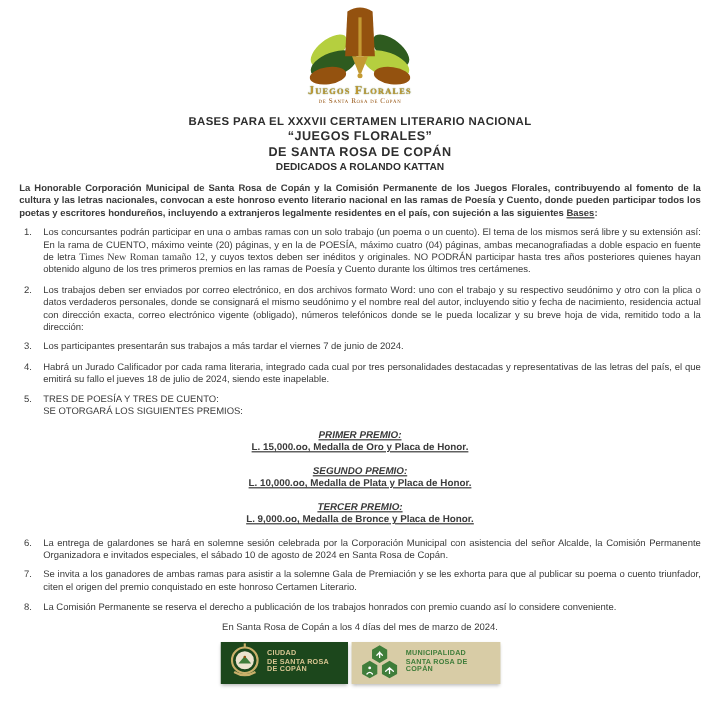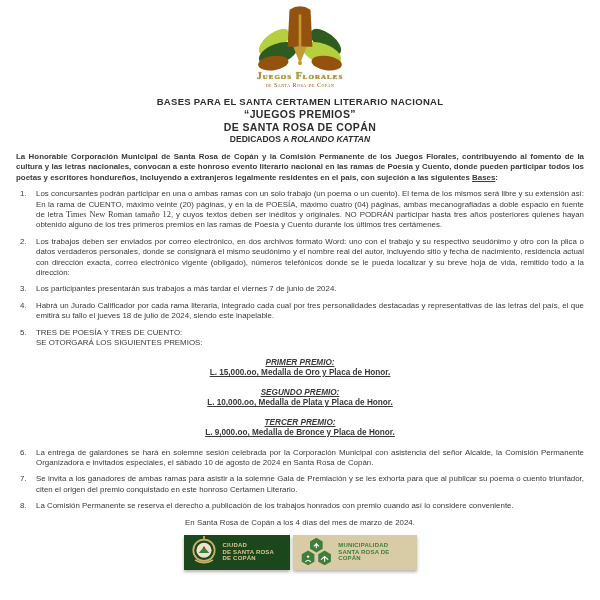--- a/index.html
+++ b/index.html
@@ -19,21 +19,21 @@
     text-shadow:0 0 1px var(--logo-dark-green);}
   .logo-subtitle{font-family:"Liberation Serif",serif;font-variant:small-caps;font-size:6px;line-height:7px;
     color:var(--logo-brown);letter-spacing:.5px;margin-top:1px;}
 
   
   .title-block{text-align:center;margin-top:7px;font-weight:bold;color:#2e2e2e;}
   .t1{font-size:9.5px;line-height:12px;letter-spacing:.3px;}
   .t2{font-size:10.5px;line-height:13px;letter-spacing:.4px;}
   .t3{font-size:10.5px;line-height:13px;letter-spacing:.4px;}
   .t4{font-size:8.5px;line-height:11px;}
-  .t4name{font-style:italic;}
+  .t4name{}
 
   
   .intro{margin:7px 0 6px 0;font-size:7.9px;line-height:10.4px;font-weight:bold;text-align:justify;}
   .bases{text-decoration:underline;}
 
   
   .item{display:flex;margin-bottom:6px;font-size:7.9px;line-height:10.4px;}
   .item .num{flex:0 0 20px;padding-left:4px;box-sizing:border-box;}
   .item .body{flex:1;text-align:justify;}
   .email{color:var(--email-link);font-weight:bold;text-decoration:underline;display:inline-block;cursor:pointer;}
@@ -75,22 +75,22 @@
       <path class="nib" d="M37,46 L39,7 Q50,0 61,7 L63,46 Z"></path>
       <path class="nib-tip" d="M43,46 L57,46 L51,61 L49,61 Z"></path>
       <rect class="nib-slit" x="48.6" y="12" width="2.8" height="34"></rect>
       <circle class="nib-ball" cx="50" cy="63" r="2.2"></circle>
     </svg>
     <div class="logo-title">Juegos Florales</div>
     <div class="logo-subtitle">de Santa Rosa de Copán</div>
   </header>
 
   <section class="title-block">
-    <div class="t1">BASES PARA EL SANTA CERTAMEN LITERARIO NACIONAL</div>
-    <div class="t2">“JUEGOS PREMIOS”</div>
+    <div class="t1">BASES PARA EL XXXVII CERTAMEN LITERARIO NACIONAL</div>
+    <div class="t2">“JUEGOS FLORALES”</div>
     <div class="t3">DE SANTA ROSA DE COPÁN</div>
     <div class="t4"><span>DEDICADOS A </span><span class="t4name">ROLANDO KATTAN</span></div>
   </section>
 
   <p class="intro"><span>La Honorable Corporación Municipal de Santa Rosa de Copán y la Comisión Permanente de los Juegos Florales, contribuyendo al fomento de la cultura y las letras nacionales, convocan a este honroso evento literario nacional en las ramas de Poesía y Cuento, donde pueden participar todos los poetas y escritores hondureños, incluyendo a extranjeros legalmente residentes en el país, con sujeción a las siguientes </span><span class="bases">Bases</span><span>:</span></p>
 
   <div class="items">
 
     <div class="item">
       <span class="num">1.</span>

